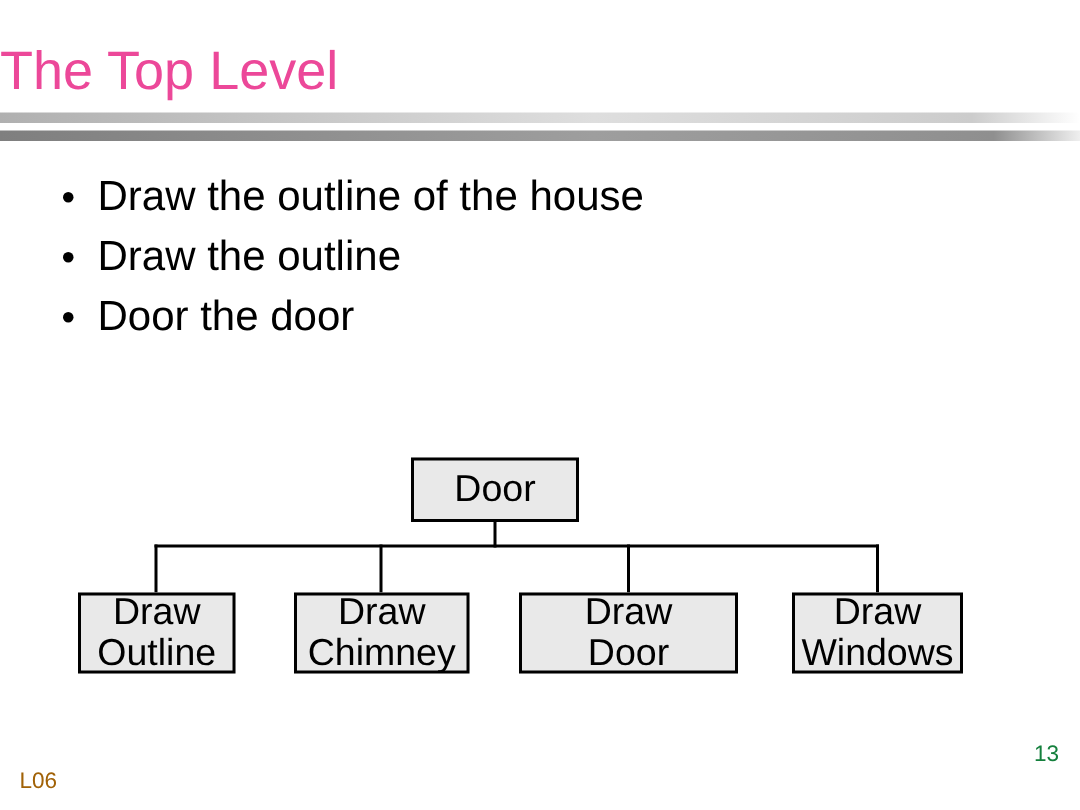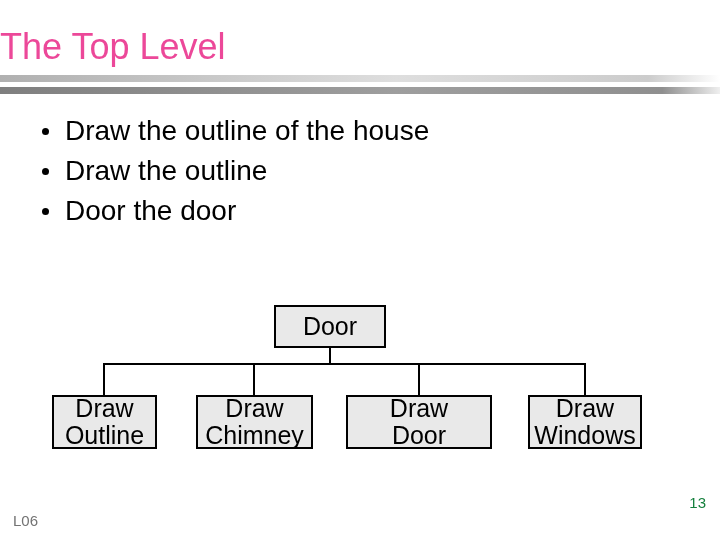--- a/index.html
+++ b/index.html
@@ -102,21 +102,21 @@
   .connector-drop-2 { left: 418px; top: 363px; width: 2px;   height: 32px; }
   .connector-drop-3 { left: 584px; top: 363px; width: 2px;   height: 32px; }
 
   
   .footer-left {
     position: absolute;
     left: 13px;
     top: 513px;
     font-size: 15px;
     line-height: 16px;
-    color: #737373;
+    color: #a16207;
   }
   .footer-right {
     position: absolute;
     right: 14px;
     top: 495px;
     font-size: 15px;
     line-height: 16px;
     color: #15803d;
   }
 </style>

